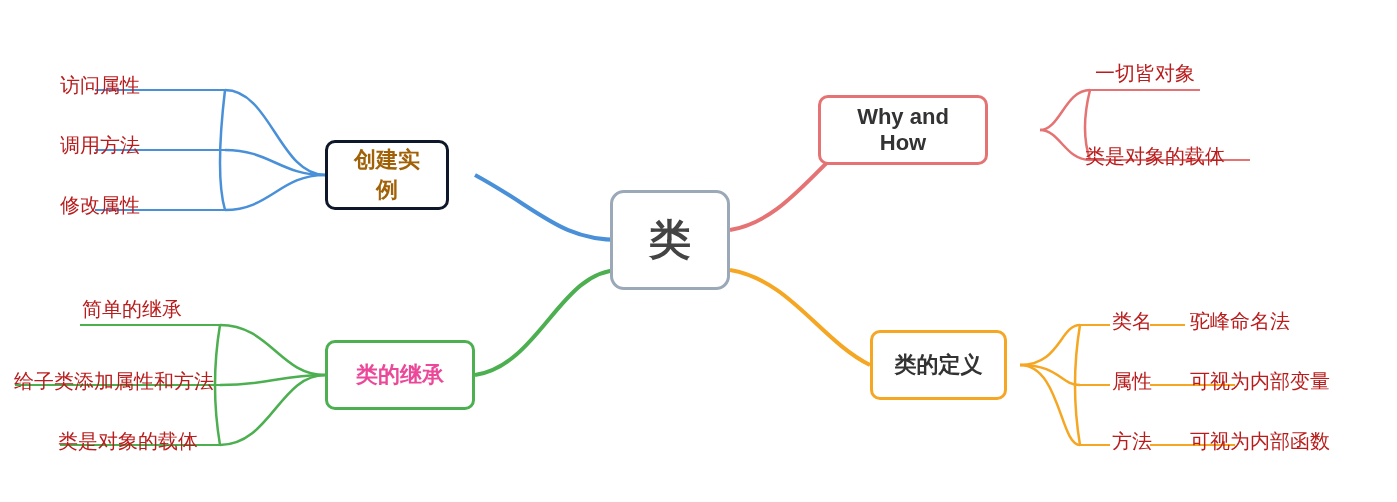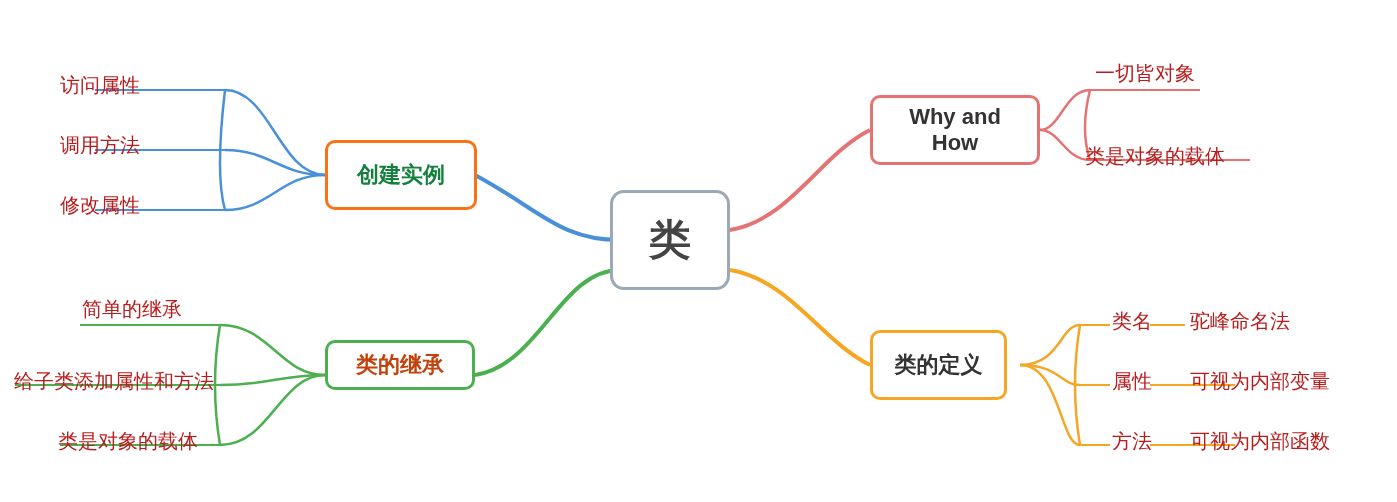--- a/index.html
+++ b/index.html
@@ -37,41 +37,41 @@
       top: 190px;
     }
     .branch-node {
       border-radius: 10px;
       font-size: 22px;
       font-weight: bold;
       background: #fff;
       padding: 8px 18px;
     }
     .blue-node {
-      border: 3px solid #f97316;
-      color: #15803d;
-      width: 152px;
+      border: 3px solid #0f172a;
+      color: #a16207;
+      width: 124px;
       height: 70px;
       left: 325px;
       top: 140px;
     }
     .green-node {
       border: 3px solid #4caf50;
-      color: #c2410c;
+      color: #ec4899;
       width: 150px;
-      height: 50px;
+      height: 70px;
       left: 325px;
       top: 340px;
     }
     .red-node {
       border: 3px solid #e57373;
       color: #333;
       width: 170px;
       height: 70px;
-      left: 870px;
+      left: 818px;
       top: 95px;
     }
     .yellow-node {
       border: 3px solid #f5a623;
       color: #333;
       width: 137px;
       height: 70px;
       left: 870px;
       top: 330px;
     }

